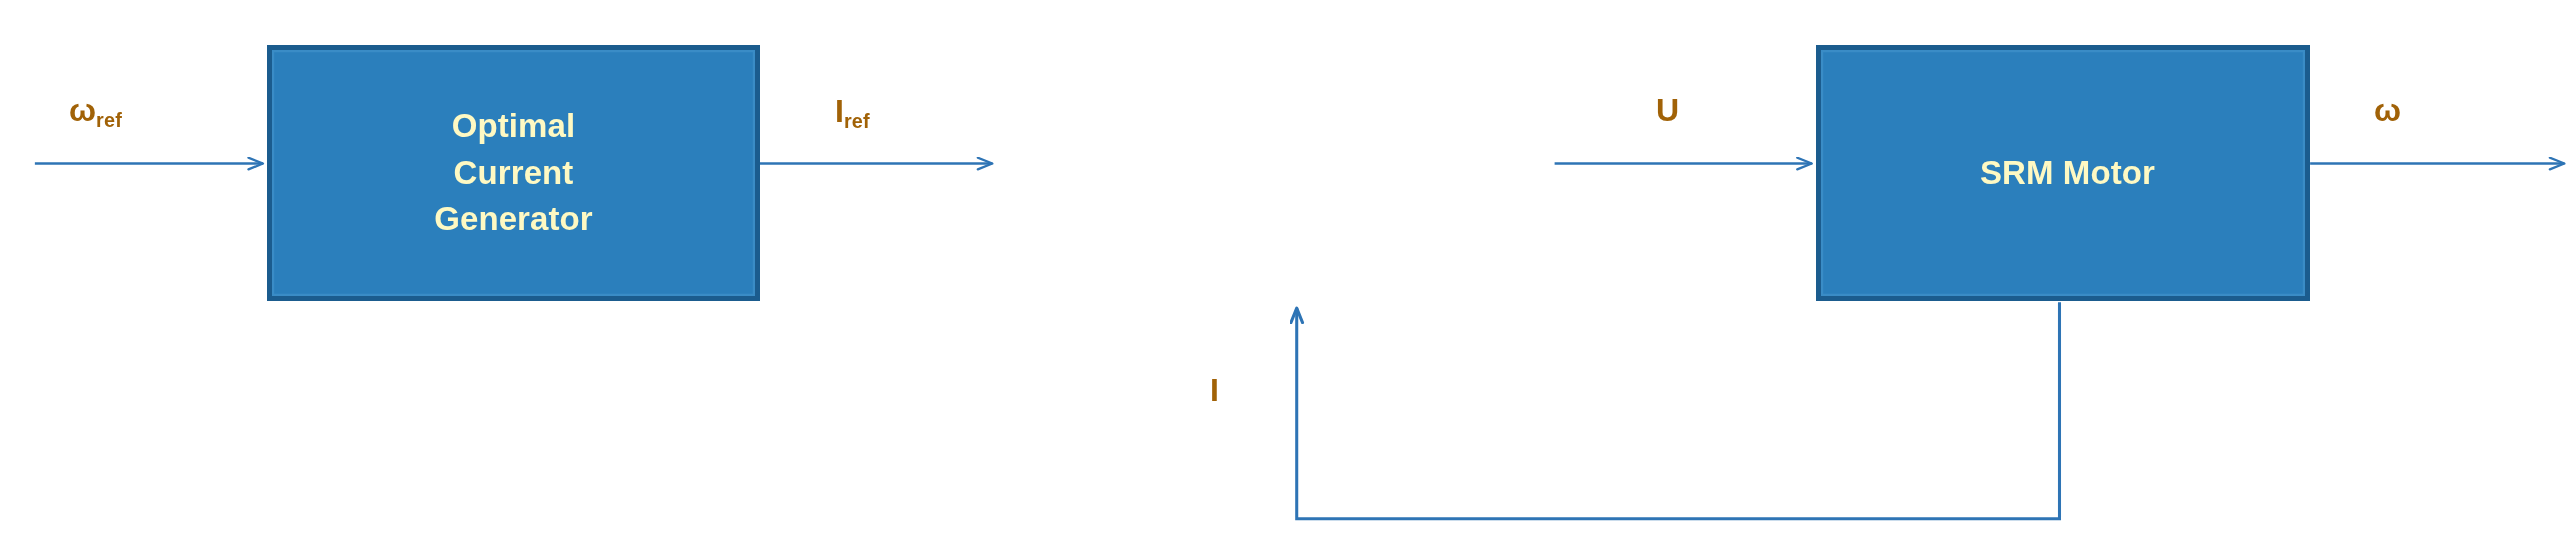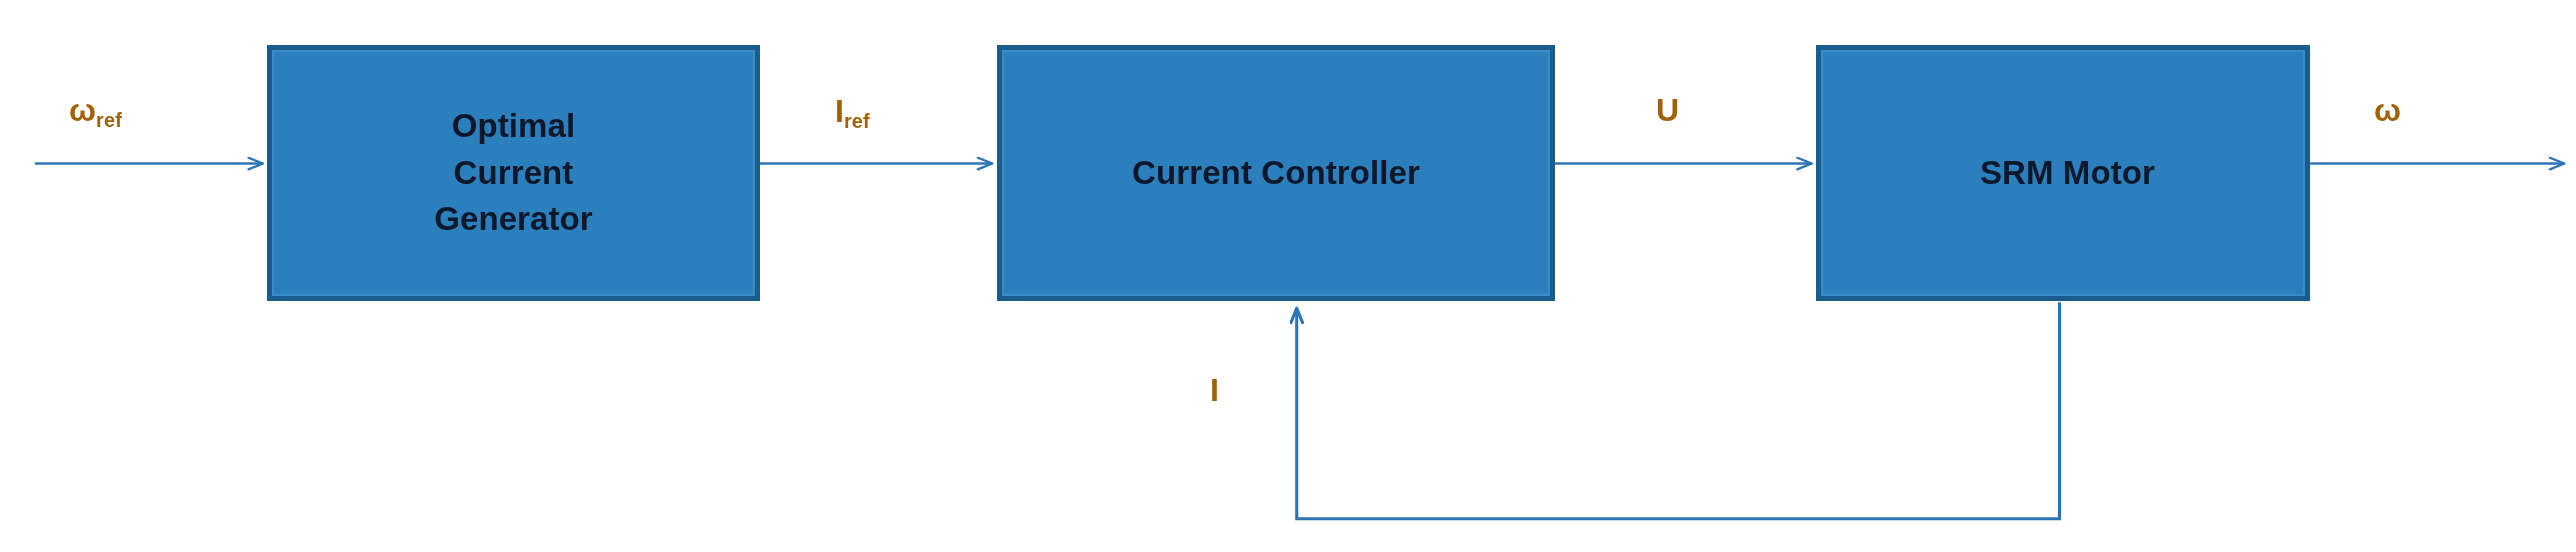--- a/index.html
+++ b/index.html
@@ -21,21 +21,21 @@
   .block {
     position: absolute;
     box-sizing: border-box;
     background: #2B7FBC;
     border: 5.1px solid #1B5C8E;
     box-shadow: inset 0 0 0 2.2px #3A8CC6;
     display: flex;
     flex-direction: column;
     align-items: center;
     justify-content: center;
-    color: #0f172a;
+    color: #fef9c3;
     font-size: 33px;
     font-weight: 600;
     line-height: 1.42;
     text-align: center;
     letter-spacing: 0.1px;
   }
   .block .line {
     display: block;
     white-space: nowrap;
   }
@@ -101,23 +101,20 @@
       <path d="M 2835 416 L 2835 714 L 1785 714 L 1785 424" fill="none" stroke="#2E74B5" stroke-width="4.2" stroke-linejoin="miter" marker-end="url(#arrowOpenUp)"></path>
     </g>
   </svg>
 
   <div class="block" style="left:267px; top:45px; width:493px; height:256px;">
     <span class="line">Optimal</span>
     <span class="line">Current</span>
     <span class="line">Generator</span>
   </div>
 
-  <div class="block" style="left:997px; top:45px; width:558px; height:256px;">
-    <span class="line">Current Controller</span>
-  </div>
 
   <div class="block" style="left:1816px; top:45px; width:494px; height:256px;padding-left:9px;">
     <span class="line">SRM Motor</span>
   </div>
 
   <div class="sig-label" style="left:69px; top:94px;">
     <span>ω</span><sub>ref</sub>
   </div>
 
   <div class="sig-label" style="left:835px; top:95px;">

